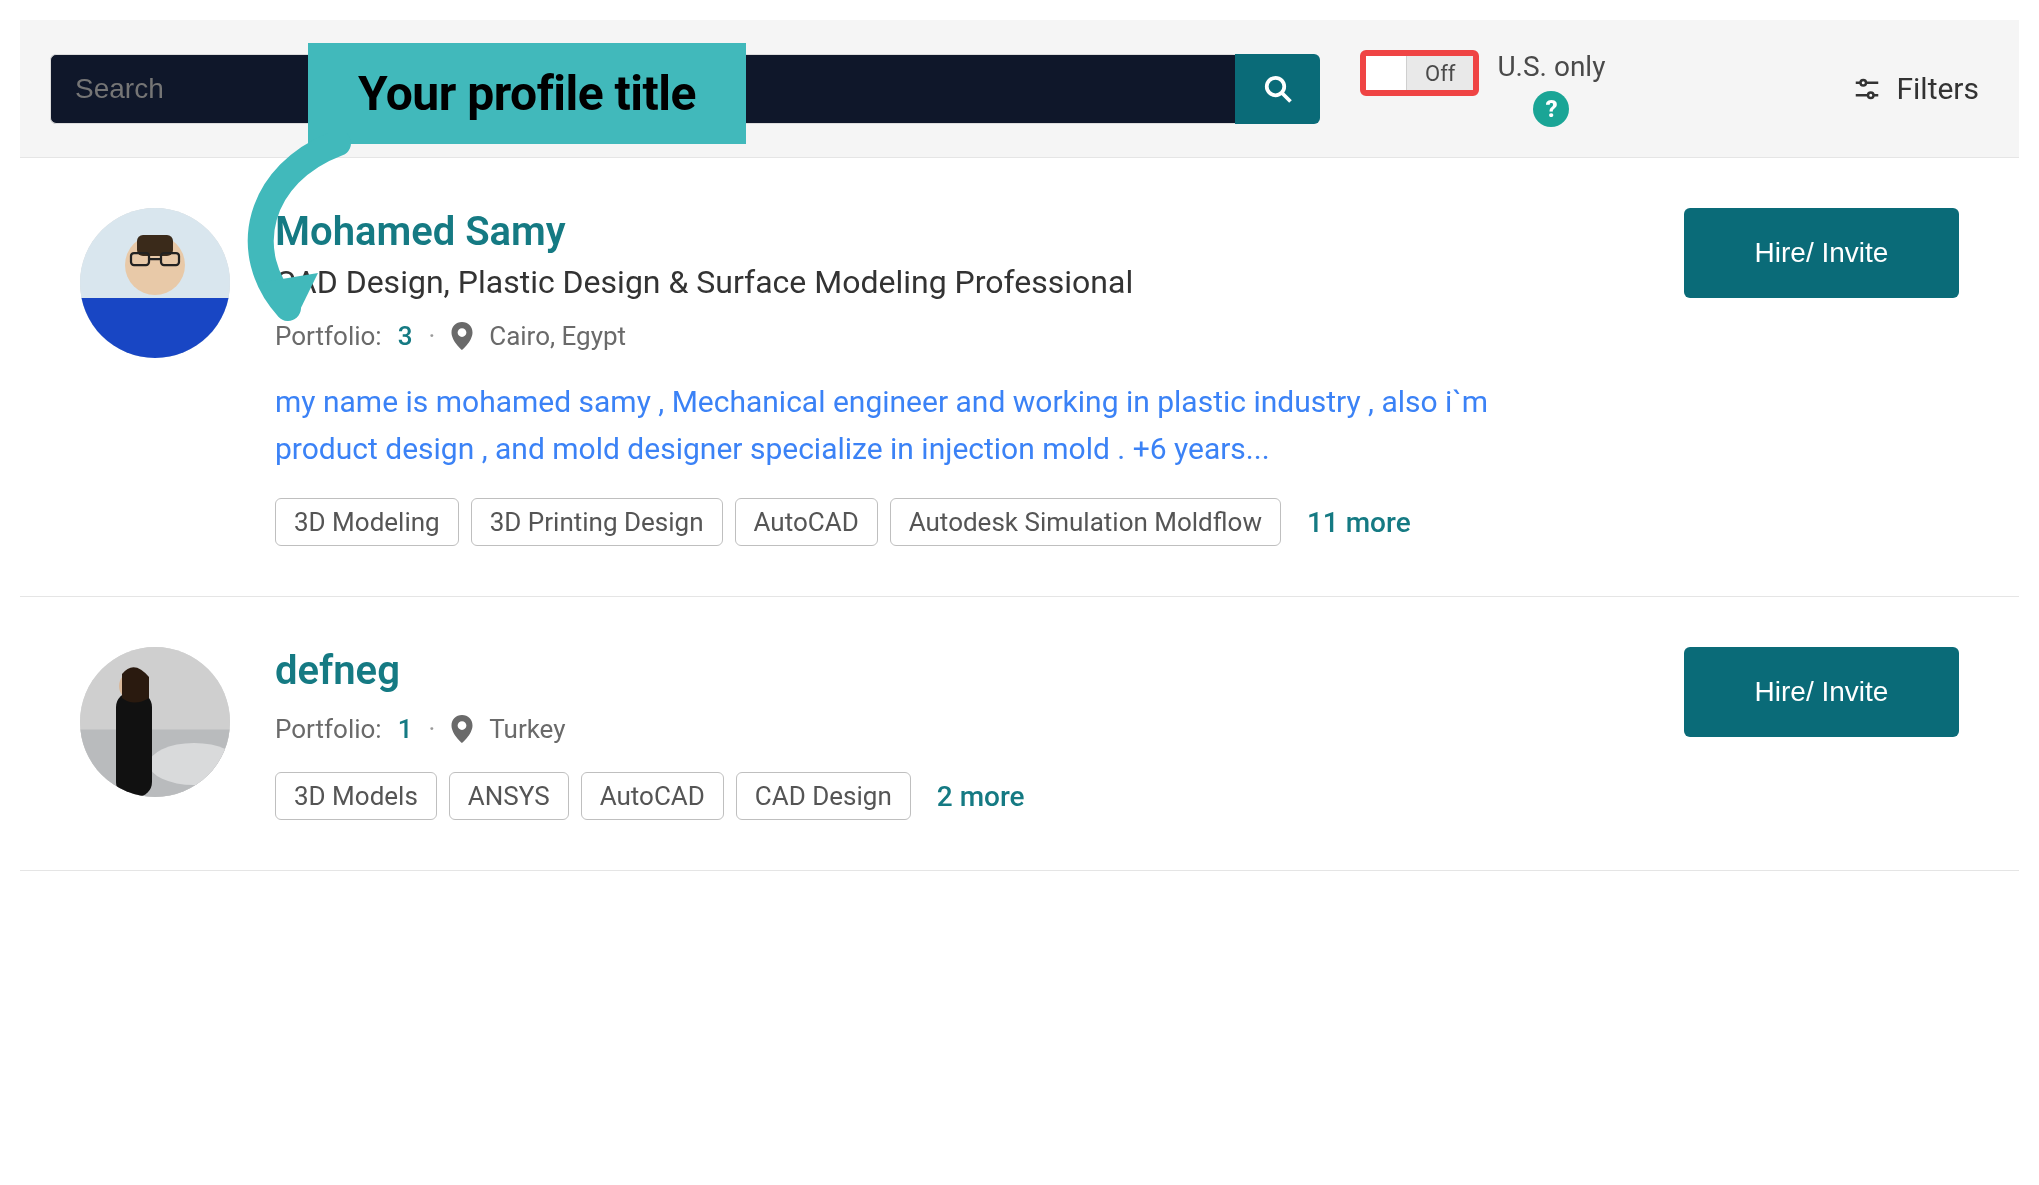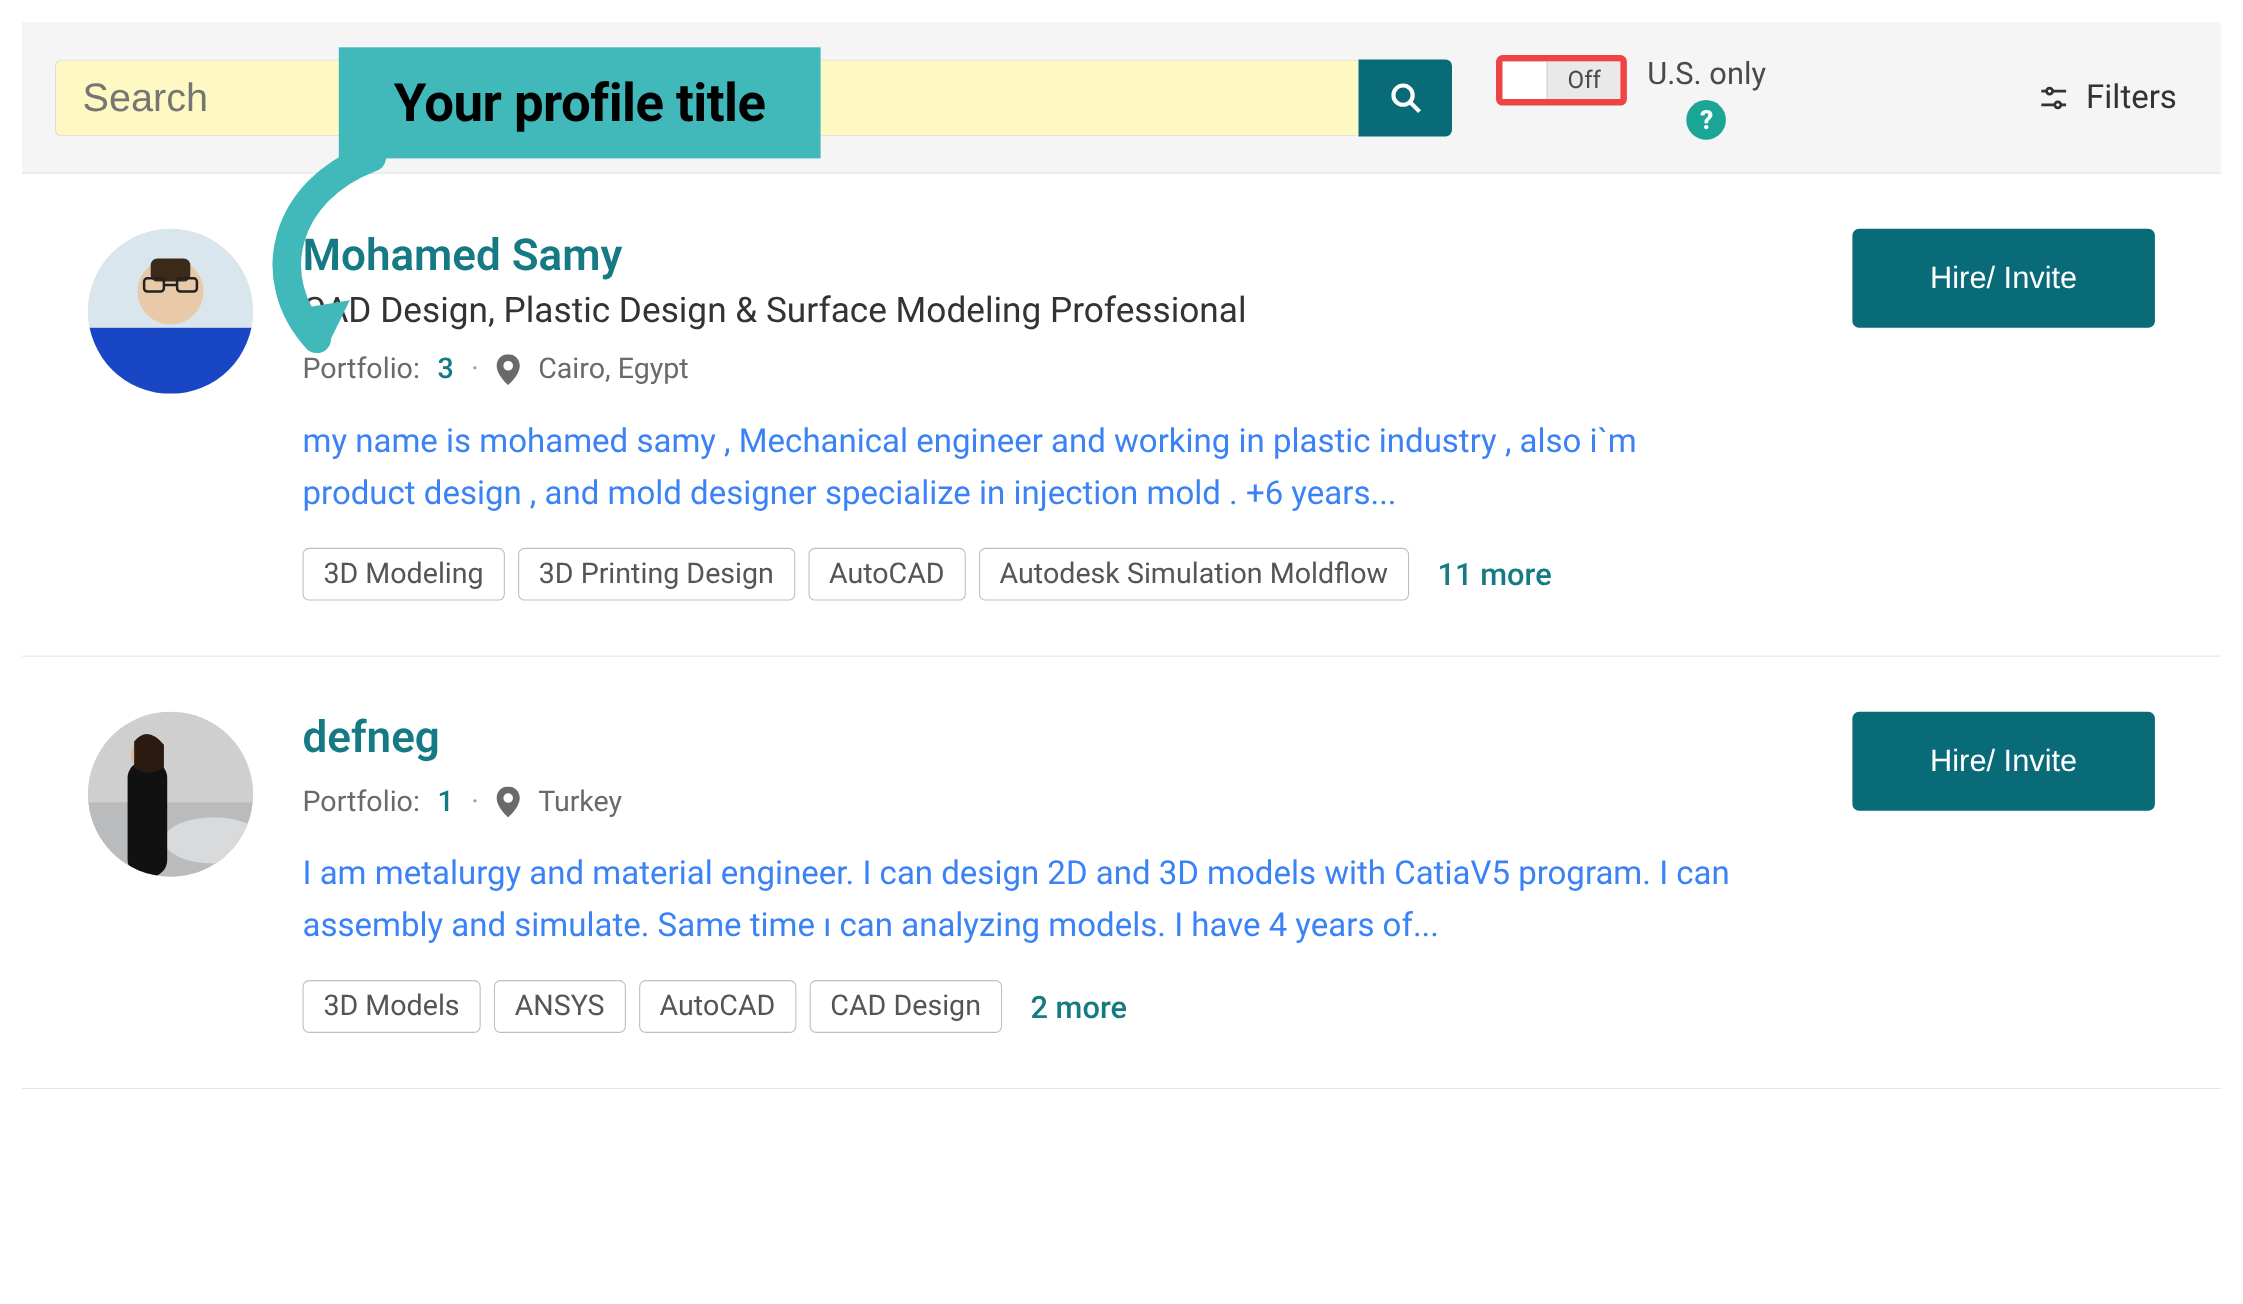--- a/index.html
+++ b/index.html
@@ -29,23 +29,23 @@
     flex: 1;
     max-width: 1270px;
   }
   .search-input {
     flex: 1;
     height: 70px;
     border: 1px solid #dcdcdc;
     border-right: none;
     border-radius: 6px 0 0 6px;
     padding: 0 24px;
-    font-size: 36px;
+    font-size: 28px;
     color: #777;
-    background: #fef9c3;
+    background: #0f172a;
     outline: none;
   }
   .search-btn {
     width: 85px;
     height: 70px;
     background: #0a6b78;
     border: none;
     border-radius: 0 6px 6px 0;
     display: flex;
     align-items: center;
@@ -327,21 +327,20 @@
         <div class="name">defneg</div>
         <div class="meta">
           <span>Portfolio:</span>
           <span class="teal">1</span>
           <span class="dot">·</span>
           <svg class="pin" viewBox="0 0 24 32">
             <path d="M12 0 C5 0 0 5 0 12 C0 22 12 32 12 32 C12 32 24 22 24 12 C24 5 19 0 12 0 Z M12 17 A5 5 0 1 1 12 7 A5 5 0 1 1 12 17 Z"></path>
           </svg>
           <span>Turkey</span>
         </div>
-        <div class="desc">I am metalurgy and material engineer. I can design 2D and 3D models with CatiaV5 program. I can assembly and simulate. Same time ı can analyzing models. I have 4 years of...</div>
         <div class="tags">
           <span class="tag">3D Models</span>
           <span class="tag">ANSYS</span>
           <span class="tag">AutoCAD</span>
           <span class="tag">CAD Design</span>
           <span class="more-link">2 more</span>
         </div>
       </div>
       <div class="card-side">
         <button class="hire-btn">Hire/ Invite</button>

